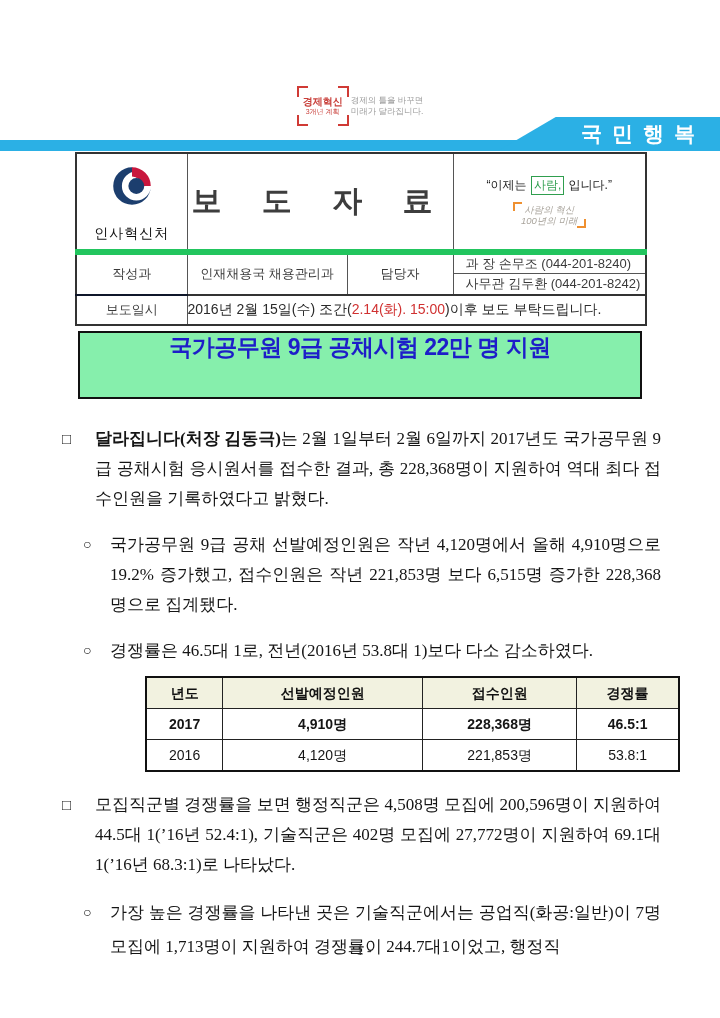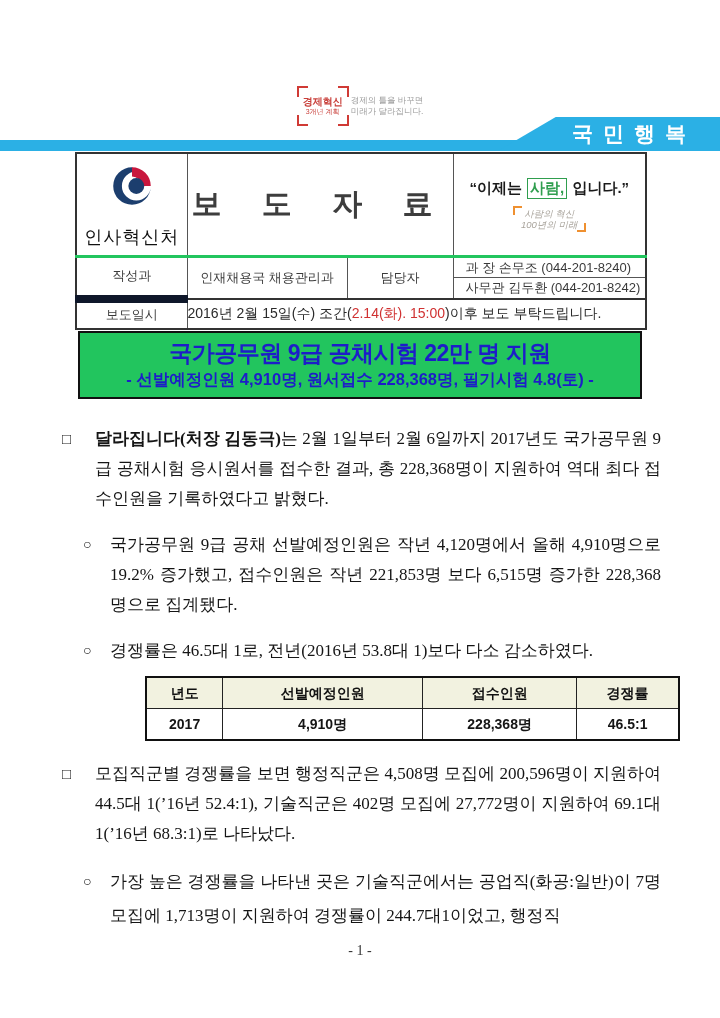--- a/index.html
+++ b/index.html
@@ -16,44 +16,44 @@
   .corner.br { bottom:0; right:0; border-bottom:2px solid #d03a35; border-right:2px solid #d03a35; }
   .bracket-logo .l1 { color:#c9403b; font-weight:bold; font-size:10px; line-height:11px; }
   .bracket-logo .l2 { color:#c9403b; font-size:7px; line-height:9px; }
   .brand-tagline { color:#9b9b9b; font-size:8.5px; line-height:11px; }
 
   
   .blue-bar { position:absolute; top:140px; left:0; width:720px; height:11px; background:#2bb0e5; }
   .ribbon { position:absolute; top:117px; left:498px; width:222px; height:34px; background:#2bb0e5;
             clip-path: polygon(0 100%, 26% 0, 100% 0, 100% 100%);
             display:flex; align-items:center; justify-content:flex-end; }
-  .ribbon-text { color:#ffffff; font-weight:bold; font-size:21px; letter-spacing:10px; padding-right:24px; white-space:nowrap; }
+  .ribbon-text { color:#ffffff; font-weight:bold; font-size:21px; letter-spacing:10px; padding-right:15px; white-space:nowrap; }
 
   
   .hdr-table { position:absolute; top:152px; left:75px; width:570px; border-collapse:collapse; table-layout:fixed; }
   .hdr-table td { border:1px solid #555; text-align:center; vertical-align:middle; }
   .hdr-table { border:2px solid #333; }
-  .hdr-table td.thickb { border-bottom:3px solid #22c55e; }
+  .hdr-table td.thickb { border-bottom:6px solid #22c55e; }
   .agency-cell { padding:6px 2px; }
-  .agency-name { font-size:18px; color:#111; letter-spacing:1px; margin-top:13px; }
+  .agency-name { font-size:14px; color:#111; letter-spacing:1px; margin-top:13px; }
   .doc-type { font-size:30px; font-weight:bold; letter-spacing:16px; color:#3d3d3d; text-indent:16px; }
   .slogan-cell { padding:4px 2px; }
-  .slogan-line { font-size:15px; font-weight:bold; color:#1a1a1a; white-space:nowrap; }
+  .slogan-line { font-size:12px; font-weight:normal; color:#1a1a1a; white-space:nowrap; }
   .slogan-hl { color:#2f9e4e; border:1.5px solid #2f9e4e; padding:0 2px; margin:0 1px; display:inline-block; }
   .slogan-sub { position:relative; display:inline-block; margin-top:7px; padding:2px 8px; color:#a9a49c; font-size:9.5px; line-height:11px; font-style:italic; }
   .slogan-sub .oc-tl { position:absolute; top:0; left:0; width:9px; height:9px; border-top:2px solid #ef9030; border-left:2px solid #ef9030; }
   .slogan-sub .oc-br { position:absolute; bottom:0; right:0; width:9px; height:9px; border-bottom:2px solid #ef9030; border-right:2px solid #ef9030; }
   .small-label { font-size:13px; color:#3a3a3a; }
   .contact-cell { text-align:left !important; padding-left:12px; font-size:13px; color:#3a3a3a; white-space:nowrap; }
   .date-cell { text-align:left !important; padding-left:0; font-size:14px; color:#2a2a2a; }
   .red { color:#d03131; }
 
   
-  .title-box { position:absolute; top:331px; left:78px; width:564px; height:68px; background:#22c55e; border:2px solid #111;
-               display:flex; flex-direction:column; align-items:center; justify-content:center; }
+  .title-box { position:absolute; top:331px; left:78px; width:564px; height:68px; background:#86efac; border:2px solid #111;
+               display:flex; flex-direction:column; align-items:center; justify-content:space-between; }
   .title-main { color:#1d1dc9; font-weight:bold; font-size:23px; letter-spacing:-0.5px; line-height:28px; }
   .title-sub  { color:#1d1dc9; font-weight:bold; font-size:16.5px; line-height:24px; }
 
   
   .body-area { position:absolute; top:424px; left:60px; width:601px; font-family:"Liberation Serif", serif; font-size:17px; line-height:30px; color:#151515; text-align:justify; }
   .para { position:relative; margin-bottom:16px; }
   .para.lv1 { padding-left:35px; }
   .para.lv1 .bullet { position:absolute; left:2px; top:0; font-size:15px; }
   .para.lv2 { padding-left:50px; margin-left:0; }
   .para.lv2 .bullet { position:absolute; left:23px; top:0; font-size:14px; }
@@ -132,31 +132,30 @@
   <tr style="height:21px;">
     <td rowspan="2" class="small-label">작성과</td>
     <td rowspan="2" class="small-label">인재채용국 채용관리과</td>
     <td rowspan="2" class="small-label">담당자</td>
     <td class="contact-cell">과 장  손무조 (044-201-8240)</td>
   </tr>
   <tr style="height:21px;">
     <td class="contact-cell">사무관 김두환 (044-201-8242)</td>
   </tr>
   <tr style="height:30px;">
-    <td class="small-label" style="border-top:8px solid #0f172a;">보도일시</td>
+    <td class="small-label" style="border-top:2px solid #0f172a;">보도일시</td>
     <td colspan="3" class="date-cell" style="border-top:2px solid #333;">
       <span>2016년 2월 15일(수) 조간(</span><span class="red">2.14(화). 15:00</span><span>)이후 보도 부탁드립니다.</span>
     </td>
   </tr>
 </tbody>
   </table>
 
 <div class="title-box">
   <div class="title-main">국가공무원 9급 공채시험 22만 명 지원</div>
-  <div class="title-sub">- 선발예정인원 4,910명, 원서접수 228,368명, 필기시험 4.8(토) -</div>
 </div>
 
 <div class="body-area">
 
   <div class="para lv1">
     <span class="bullet">□</span>
     <span class="lead-bold">달라집니다(처장 김동극)</span><span>는 2월 1일부터 2월 6일까지 2017년도 국가공무원 9급 공채시험 응시원서를 접수한 결과, 총 228,368명이 지원하여 역대 최다 접수인원을 기록하였다고 밝혔다.</span>
   </div>
 
   <div class="para lv2">
@@ -177,20 +176,26 @@
         <th>선발예정인원</th>
         <th>접수인원</th>
         <th>경쟁률</th>
       </tr>
       <tr class="hl">
         <td>2017</td>
         <td>4,910명</td>
         <td>228,368명</td>
         <td>46.5:1</td>
       </tr>
+      <tr>
+        <td>2016</td>
+        <td>4,120명</td>
+        <td>221,853명</td>
+        <td>53.8:1</td>
+      </tr>
     </tbody>
       </table>
   </div>
 
   <div class="para lv1" style="margin-top:14px;">
     <span class="bullet">□</span>
     <span>모집직군별 경쟁률을 보면 행정직군은 4,508명 모집에 200,596명이 지원하여 44.5대 1(’16년 52.4:1), 기술직군은 402명 모집에 27,772명이 지원하여 69.1대 1(’16년 68.3:1)로 나타났다.</span>
   </div>
 
   <div class="para lv2" style="line-height:34px;">

